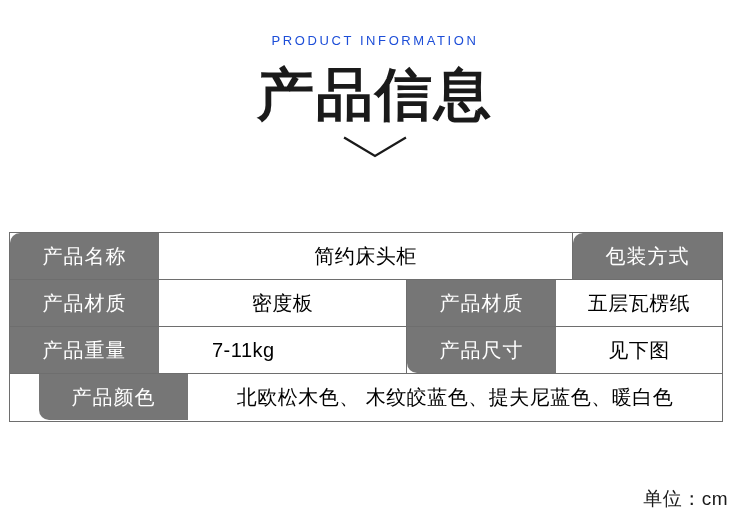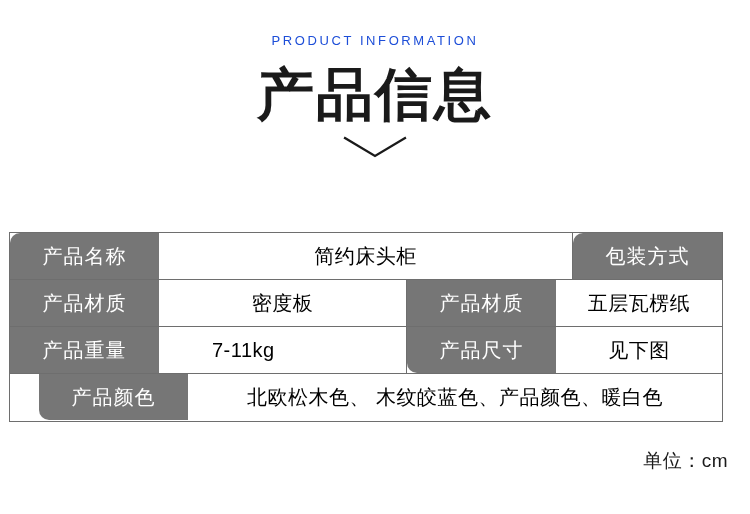--- a/index.html
+++ b/index.html
@@ -121,21 +121,21 @@
   
   .row:first-child .label:first-child { border-top-left-radius: 10px; }
   .row:last-child .label:first-child { border-bottom-left-radius: 10px; }
   .row:first-child .label.r { border-top-left-radius: 10px; }
   .row:nth-child(3) .label.r { border-bottom-left-radius: 10px; font-family: Liberation Serif, serif; }
 
   
   .unit {
     position: absolute;
     right: 22px;
-    top: 448px;
+    top: 486px;
     font-size: 19px;
     color: #1a1a1a;
     letter-spacing: 0.5px;
   }
 </style>
 </head>
 <body>
 
 <div class="header">
   <div class="eyebrow">PRODUCT INFORMATION</div>
@@ -164,18 +164,18 @@
 
   <div class="row">
     <div class="cell label">产品重量</div>
     <div class="cell value left-wide left">7-11kg</div>
     <div class="cell label r">产品尺寸</div>
     <div class="cell value r">见下图</div>
   </div>
 
   <div class="row">
     <div class="cell label">产品颜色</div>
-    <div class="cell value full">北欧松木色、 木纹皎蓝色、产品颜色、暖白色</div>
+    <div class="cell value full">北欧松木色、 木纹皎蓝色、提夫尼蓝色、暖白色</div>
   </div>
 
 </div>
 
 <div class="unit">单位：cm</div>
 
 </body></html>

